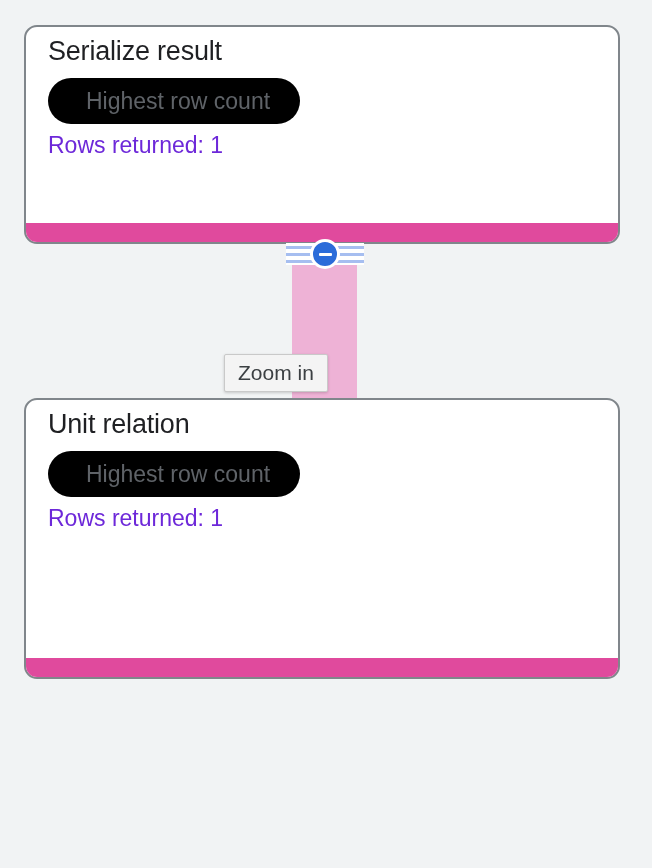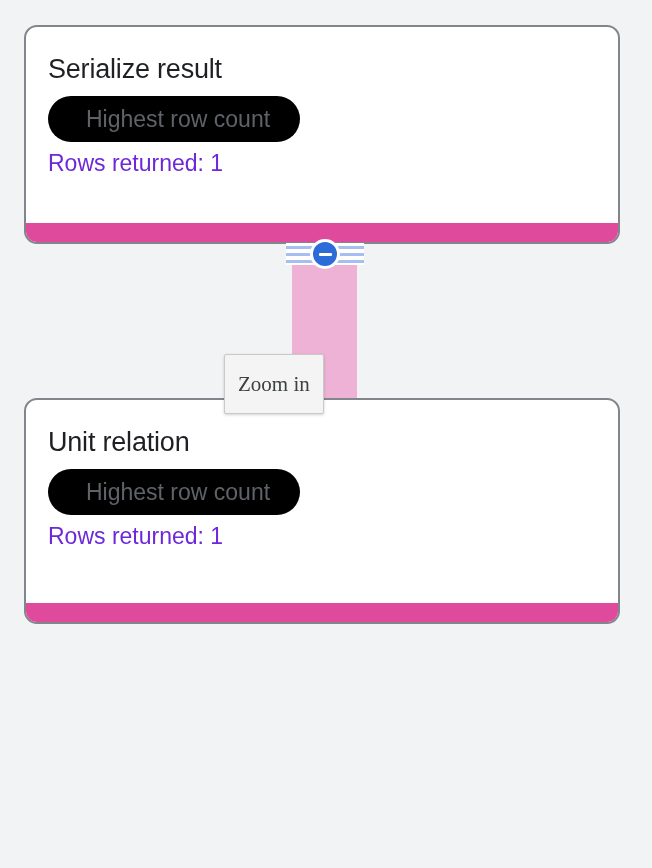--- a/index.html
+++ b/index.html
@@ -26,21 +26,21 @@
     box-sizing: border-box;
     background: #ffffff;
     border: 2px solid #80868b;
     border-radius: 13px;
     overflow: hidden;
     display: flex;
     flex-direction: column;
   }
   .node-body {
     flex: 1 1 auto;
-    padding: 26px 22px 8px 22px;
+    padding: 8px 22px 8px 22px;
     display: flex;
     flex-direction: column;
     align-items: flex-start;
   }
   .node-title {
     font-size: 27px;
     line-height: 32px;
     color: #1f2023;
     letter-spacing: -0.2px;
     margin: 0 0 11px 0;
@@ -75,21 +75,21 @@
   #node-serialize {
     left: 24px;
     top: 25px;
     width: 596px;
     height: 219px;
   }
   #node-unit {
     left: 24px;
     top: 398px;
     width: 596px;
-    height: 226px;
+    height: 281px;
   }
 
   
   .edge {
     position: absolute;
     left: 292px;
     top: 252px;
     width: 65px;
     height: 148px;
     background: #eeb2d6;
@@ -151,25 +151,24 @@
   .tooltip {
     position: absolute;
     left: 224px;
     top: 354px;
     box-sizing: border-box;
     background: #f4f4f4;
     border: 1px solid #c9c9c9;
     color: #3c4043;
     font-size: 21px;
     line-height: 24px;
-    padding: 17px 13px;
+    padding: 6px 13px;
     border-radius: 2px;
     box-shadow: 0 1px 3px rgba(0,0,0,0.18);
     white-space: nowrap;
-    font-family: Liberation Serif, serif;
   }
 </style>
 </head>
 <body>
 
 <div class="canvas">
 
   <div class="node" id="node-serialize">
     <div class="node-body">
       <div class="node-title">Serialize result</div>

